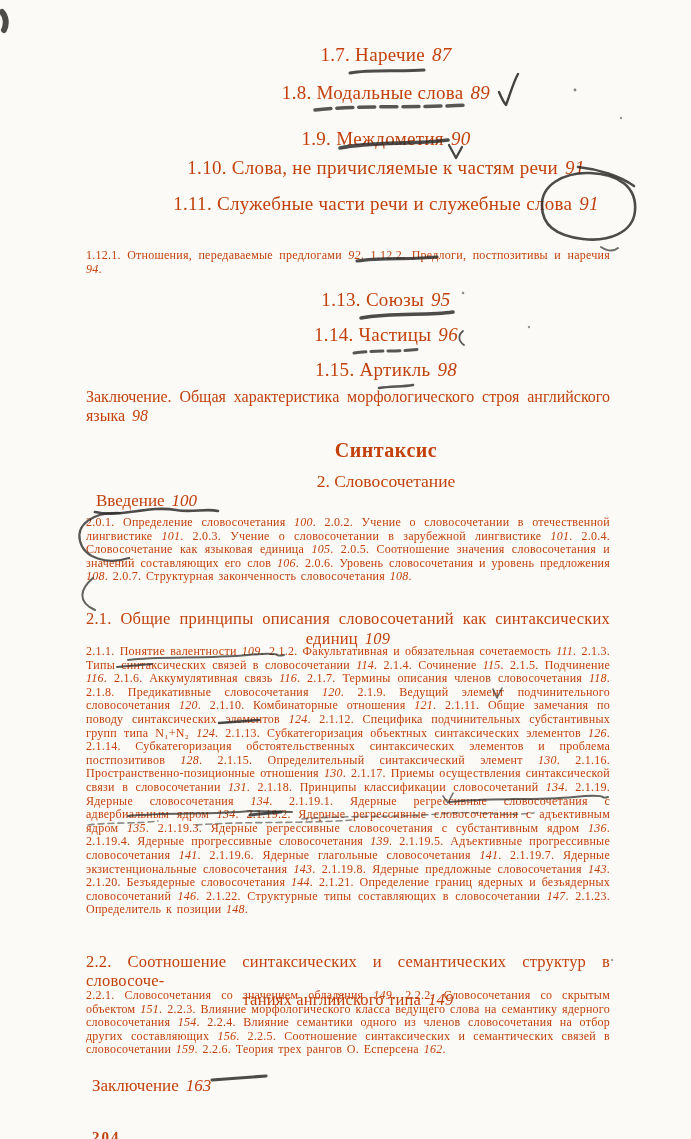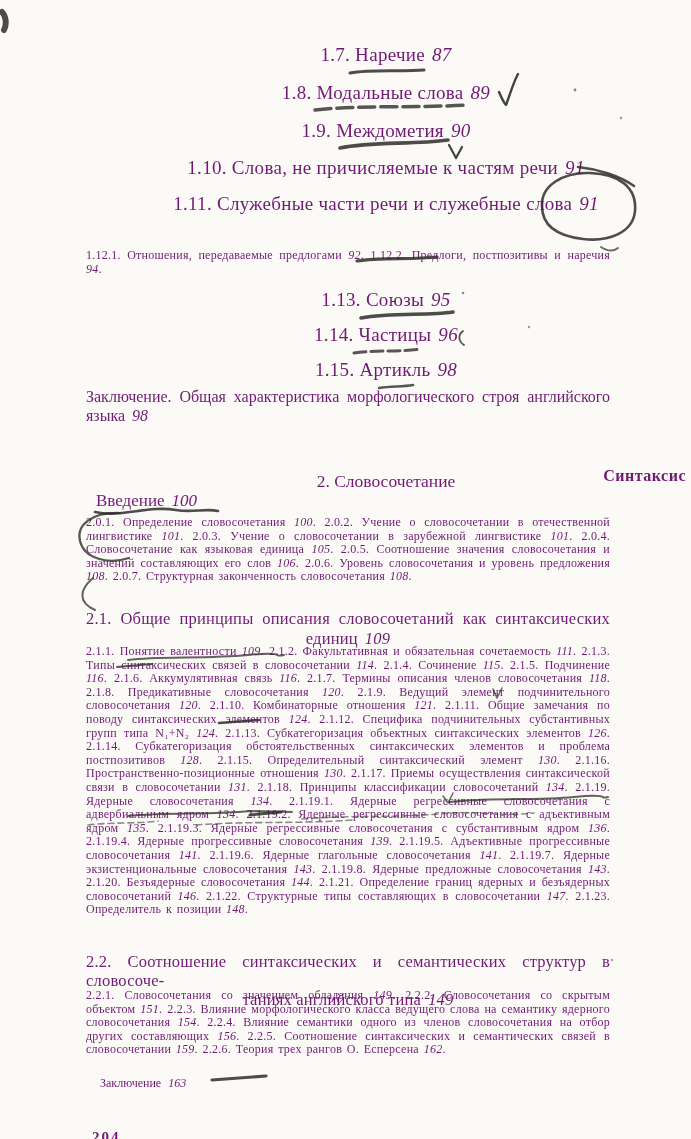--- a/index.html
+++ b/index.html
@@ -1,55 +1,55 @@
 <!DOCTYPE html>
 <html><head>
 <meta charset="utf-8">
 <style>
   * { margin:0; padding:0; box-sizing:border-box; }
   html,body { background:#e9e7e1; }
   .page {
     position:relative; width:691px; height:1139px; margin:0 auto;
     background:#fbfaf6; overflow:hidden;
     font-family:"Liberation Serif","DejaVu Serif",serif;
-    color:#701a75;
+    color:#c2410c;
   }
   .entry {
     position:absolute; left:86px; width:600px; text-align:center;
     font-size:19px; letter-spacing:.3px; white-space:nowrap;
   }
   .pg { font-style:italic; margin-left:7px; }
   .fine {
     position:absolute; left:86px; width:524px;
     font-size:12px; line-height:13.6px; text-align:justify;
     letter-spacing:.25px; word-spacing:1.5px;
   }
   .fine i, .bodytext i { font-style:italic; }
   .bodytext {
     position:absolute; left:86px; width:524px;
     font-size:16px; line-height:19px; text-align:justify; word-spacing:3px;
   }
-  .h-syntax { position:absolute; left:86px; width:600px; text-align:right; font-size:16px; font-weight:700; letter-spacing:.5px;margin-top:28px; }
+  .h-syntax { position:absolute; left:86px; width:600px; text-align:center; font-size:20px; font-weight:700; letter-spacing:.5px; }
   .h-chap   { position:absolute; left:86px; width:600px; text-align:center; font-size:17.5px; }
   .intro    { position:absolute; left:96px; font-size:17px; }
   .subhead  { position:absolute; left:86px; width:524px; font-size:16.5px; line-height:18.5px; letter-spacing:.2px; }
   .jline { text-align:justify; text-align-last:justify; text-justify:inter-word; }
   .cline { text-align:center; margin-top:1px; }
-  .conclusion2 { position:absolute; left:100px; font-size:12px; }
+  .conclusion2 { position:absolute; left:92px; font-size:17px; }
   .pagenum { position:absolute; left:92px; top:1129px; font-size:15px; letter-spacing:2px; font-weight:600; }
   svg.marks { position:absolute; left:0; top:0; pointer-events:none; }
 </style>
 </head>
 <body>
 
 <div class="page">
 
   <div class="entry" style="top:44px"><span>1.7. Наречие</span><i class="pg">87</i></div>
   <div class="entry" style="top:82px"><span>1.8. Модальные слова</span><i class="pg">89</i></div>
-  <div class="entry" style="top:120px"><span>1.9. Междометия</span><i class="pg">90</i></div>
+  <div class="entry" style="top:128px"><span>1.9. Междометия</span><i class="pg">90</i></div>
   <div class="entry" style="top:157px"><span>1.10. Слова, не причисляемые к частям речи</span><i class="pg">91</i></div>
   <div class="entry" style="top:193px"><span>1.11. Служебные части речи и служебные слова</span><i class="pg">91</i></div>
 
   <div class="fine" style="top:249px">1.12.1. Отношения, передаваемые предлогами <i>92</i>. 1.12.2. Предлоги, постпозитивы и наречия <i>94</i>.</div>
 
   <div class="entry" style="top:289px"><span>1.13. Союзы</span><i class="pg">95</i></div>
   <div class="entry" style="top:324px"><span>1.14. Частицы</span><i class="pg">96</i></div>
   <div class="entry" style="top:359px"><span>1.15. Артикль</span><i class="pg">98</i></div>
 
   <div class="bodytext" style="top:387px">Заключение. Общая характеристика морфологического строя английского языка <i>98</i></div>

